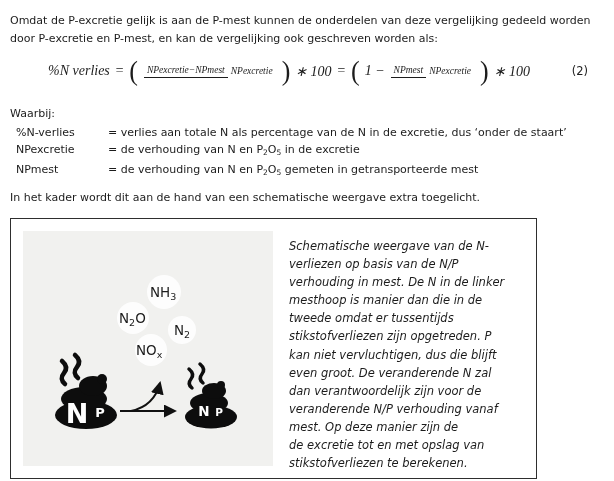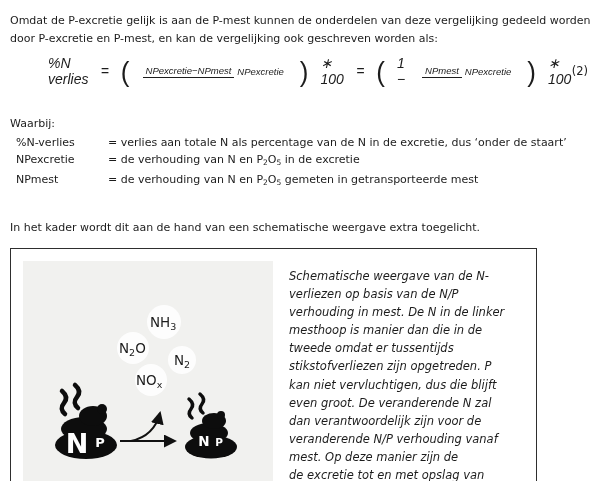--- a/index.html
+++ b/index.html
@@ -18,22 +18,22 @@
     margin-top: 6px;
     height: 34px;
     display: flex;
     align-items: center;
     padding-left: 38px;
     padding-right: 16px;
   }
   .formula-content {
     display: inline-flex;
     align-items: center;
-    gap: 12px;
-    font-family: Liberation Sans, sans-serif;
+    gap: 5px;
+    font-family: Liberation Serif, serif;
     font-style: italic;
     font-size: 14px;
     color: #1c1c1c;
   }
   .paren {
     font-style: normal;
     font-size: 26px;
     line-height: 1;
     transform: scaleY(1.08);
     font-weight: 400;
@@ -49,26 +49,26 @@
   .frac .num { padding: 0 3px 1px 3px; border-bottom: 1px solid #1c1c1c; }
   .frac .den { padding: 1px 3px 0 3px; }
   .eq-num {
     margin-left: auto;
     font-size: 11.5px;
     font-style: normal;
     font-family: "DejaVu Sans", sans-serif;
   }
 
   
-  .waarbij { margin-top: 27px; }
+  .waarbij { margin-top: 17px; }
   .def-table { margin-top: 1px; }
   .def-row { display: grid; grid-template-columns: 92px 1fr; font-size: 11px; line-height: 17px; margin-left: 6px; }
   sub.small-sub { font-size: 7.5px; vertical-align: -2px; }
 
-  .kader { margin-top: 28px; }
+  .kader { margin-top: 8px; }
 
   
   .figure-box {
     margin-top: 11px;
     width: 527px;
     height: 261px;
     border: 1.5px solid #2e2e2e;
     display: flex;
     padding: 12px 10px 12px 12px;
     gap: 16px;

